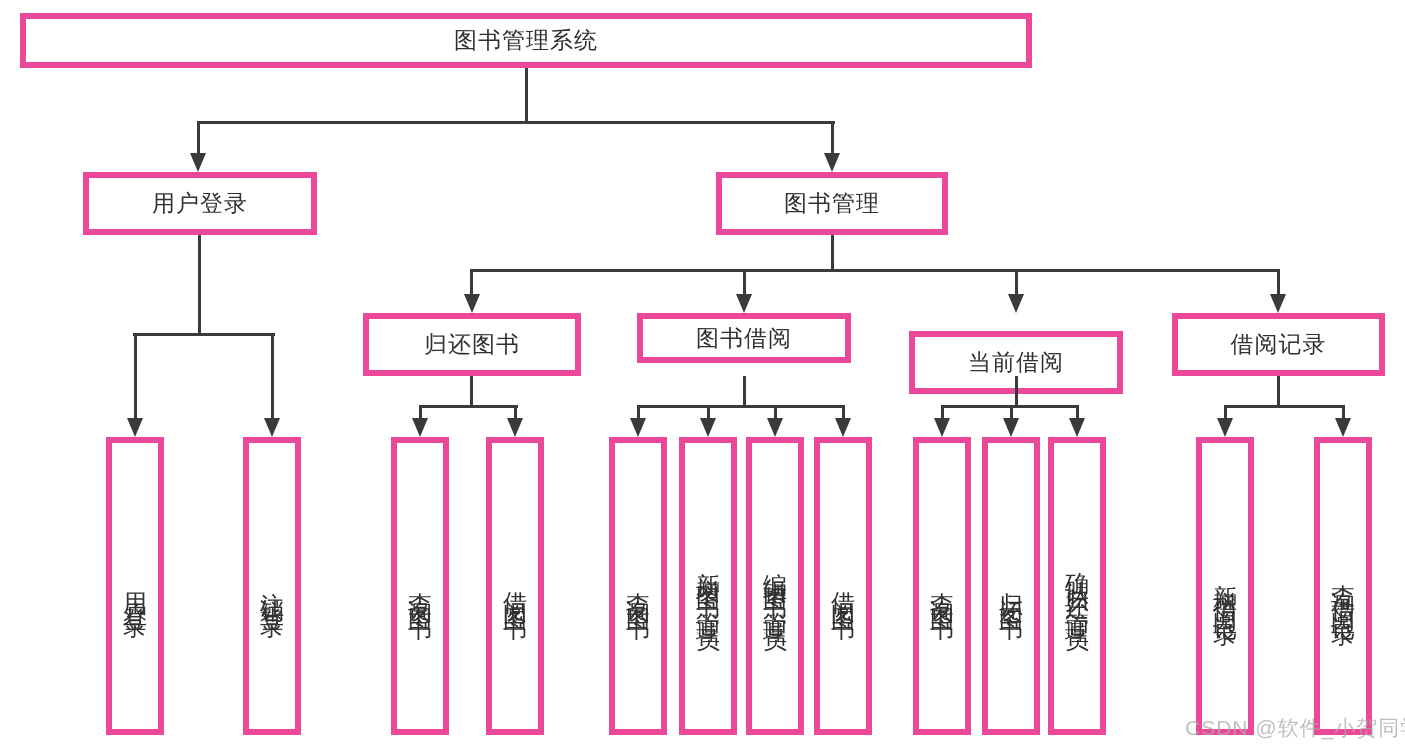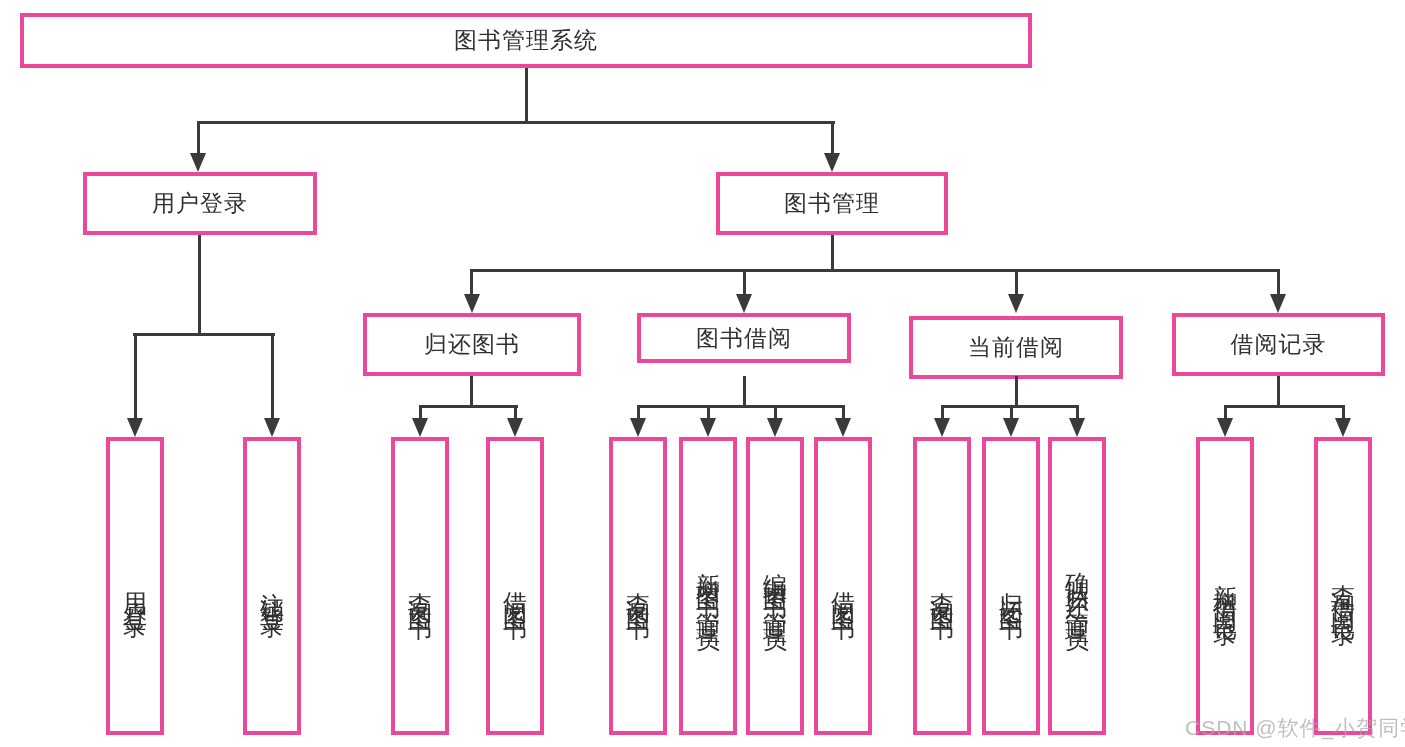--- a/index.html
+++ b/index.html
@@ -6,21 +6,21 @@
   #canvas {
     position:relative;
     width:1405px; height:747px;
     background:#ffffff;
     font-family:"Liberation Sans", sans-serif;
     overflow:hidden;
   }
   .box {
     position:absolute;
     box-sizing:border-box;
-    border:4px solid #ec4899;
+    border:6px solid #ec4899;
     background:#ffffff;
     display:flex;
     align-items:center;
     justify-content:center;
     color:#303030;
   }
   .hbox { font-size:23px; letter-spacing:1px; }
   .leaf {
     writing-mode:vertical-rl;
     text-orientation:mixed;
@@ -55,21 +55,21 @@
   <div class="box hbox" style="left:20px; top:13px; width:1012px; height:55px;">图书管理系统</div>
 
   <div class="box hbox" style="left:83px; top:172px; width:234px; height:63px;">用户登录</div>
 
   <div class="box hbox" style="left:716px; top:172px; width:232px; height:63px;">图书管理</div>
 
   <div class="box hbox" style="left:363px; top:313px; width:218px; height:63px;">归还图书</div>
 
   <div class="box hbox" style="left:637px; top:313px; width:214px; height:50px;">图书借阅</div>
 
-  <div class="box hbox" style="left:909px; top:316px; width:214px; height:63px;">当前借阅</div>
+  <div class="box hbox" style="left:909px; top:331px; width:214px; height:63px;">当前借阅</div>
 
   <div class="box hbox" style="left:1172px; top:313px; width:213px; height:63px;">借阅记录</div>
 
   <div class="box leaf" style="left:106px; top:437px; width:58px; height:298px;">用户登录</div>
 
   <div class="box leaf" style="left:243px; top:437px; width:58px; height:298px;">注销登录</div>
 
   <div class="box leaf" style="left:391px; top:437px; width:58px; height:298px;">查询图书</div>
 
   <div class="box leaf" style="left:486px; top:437px; width:58px; height:298px;">借阅图书</div>

